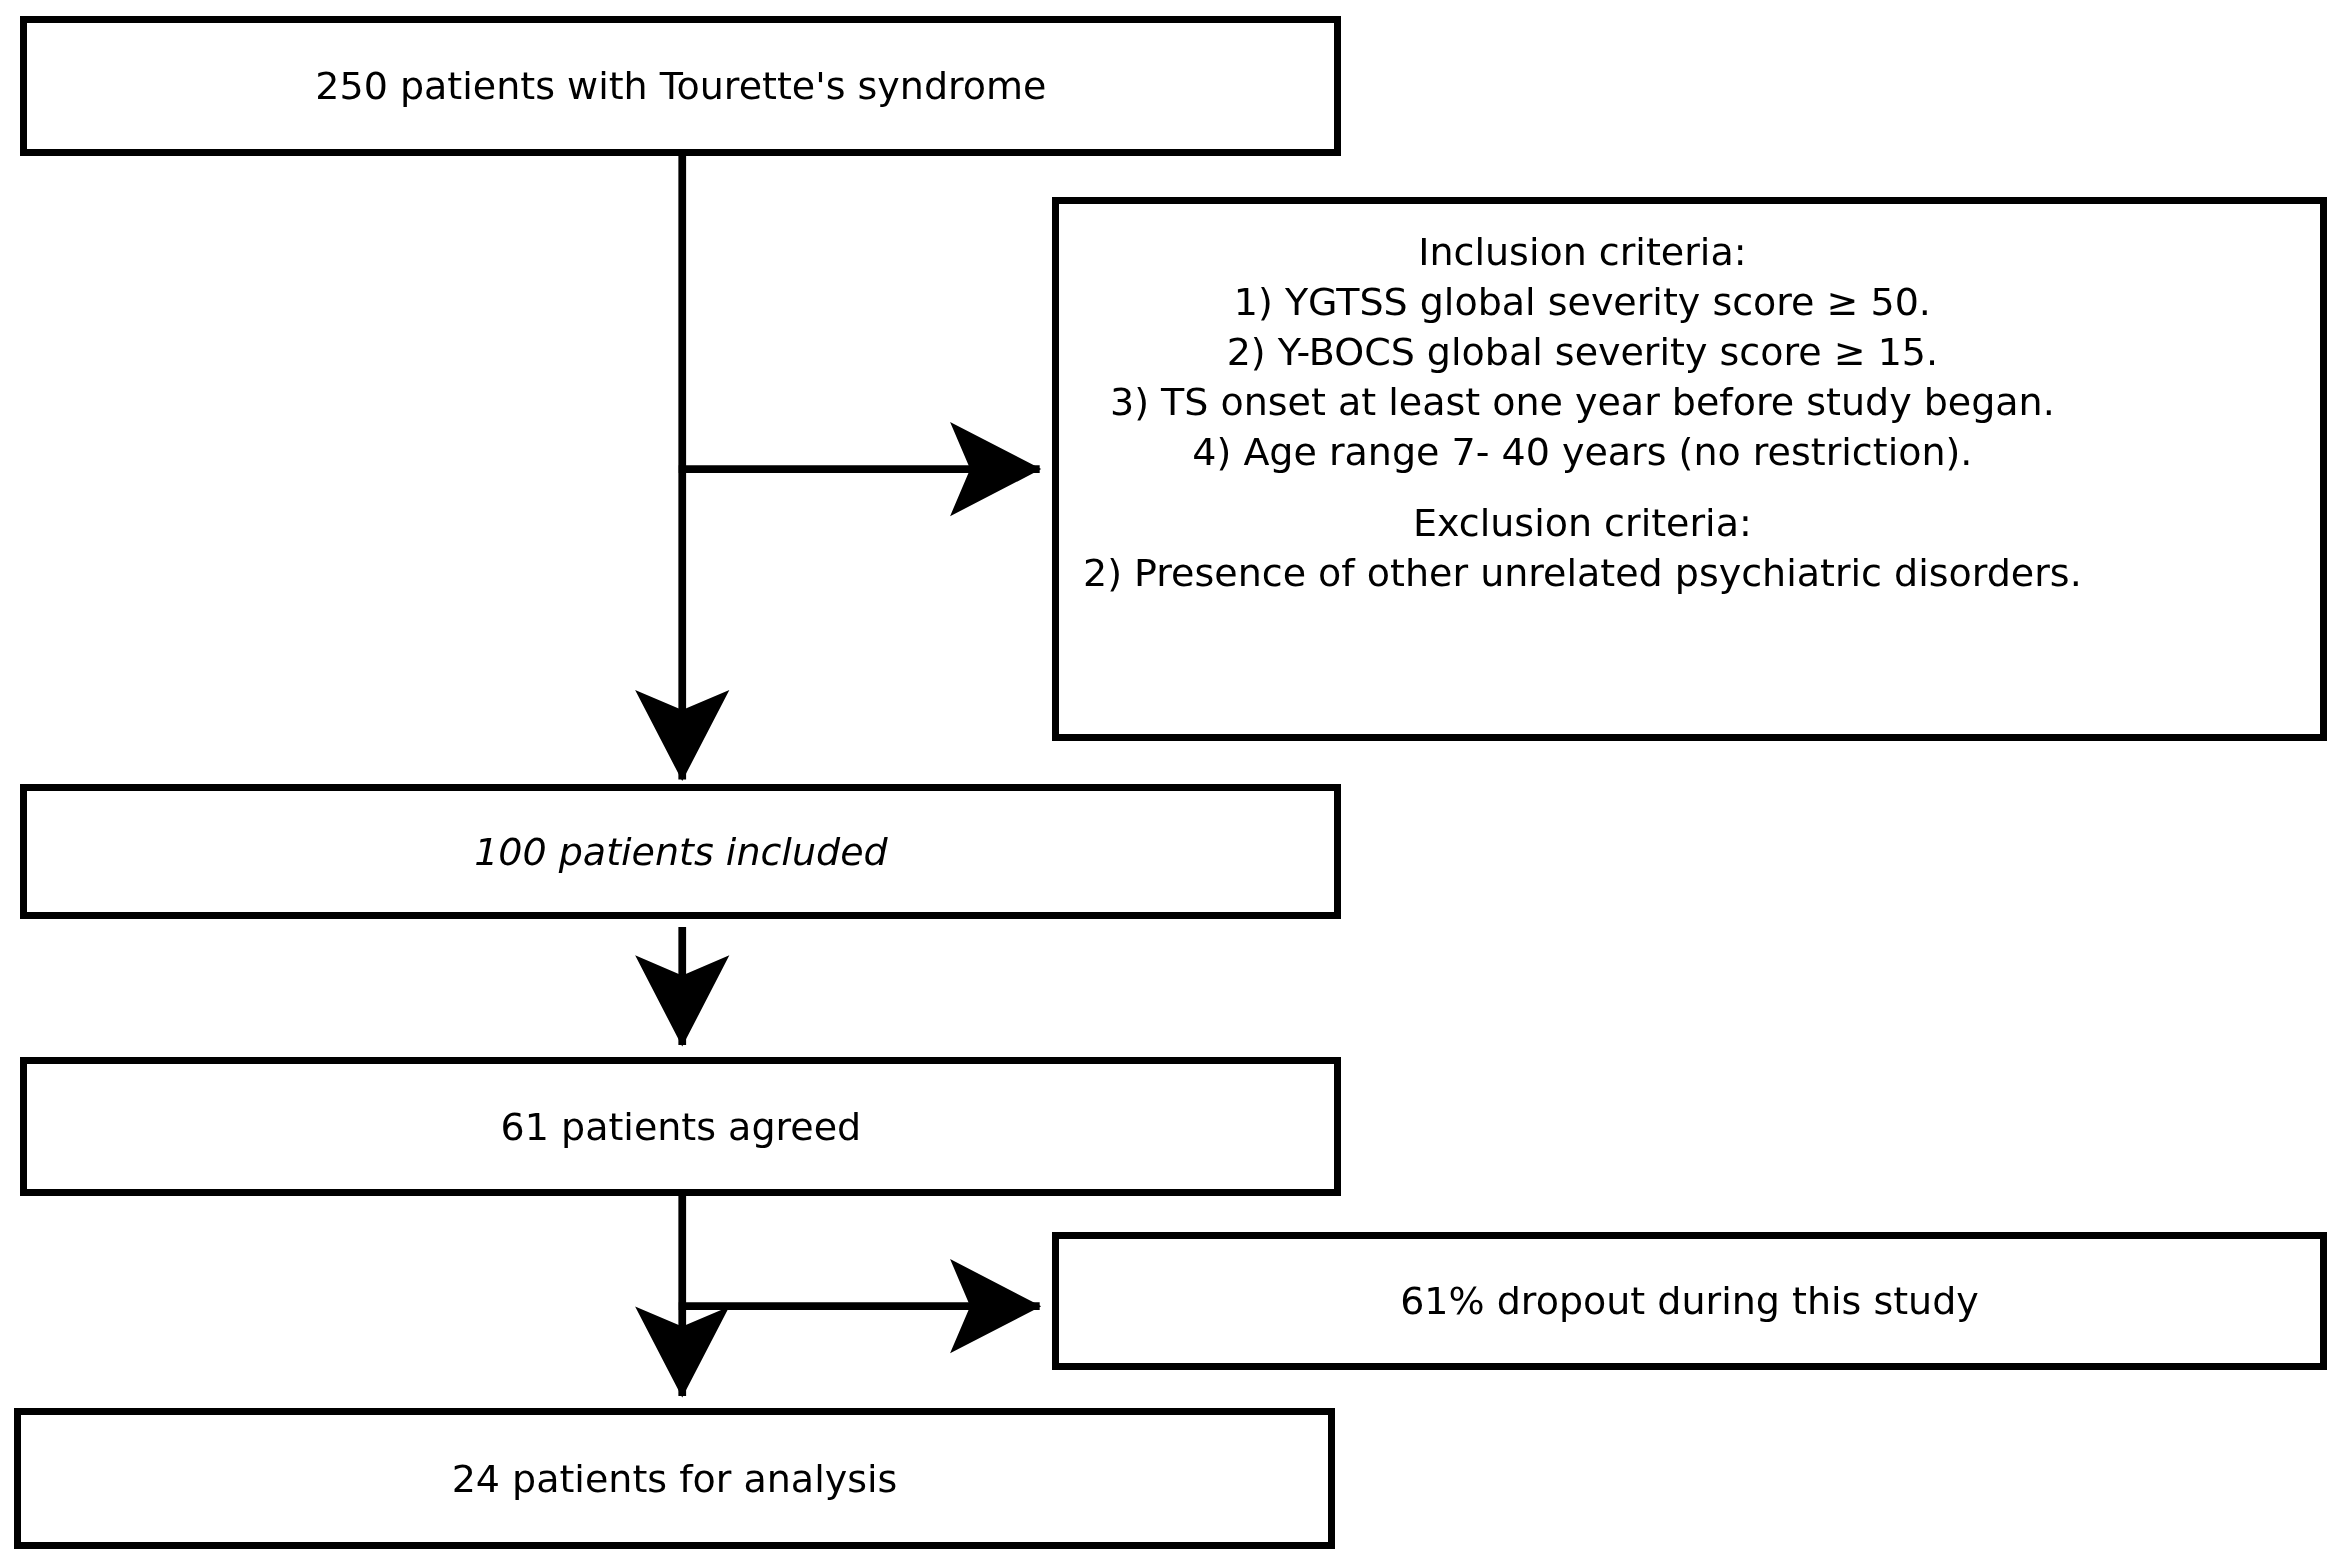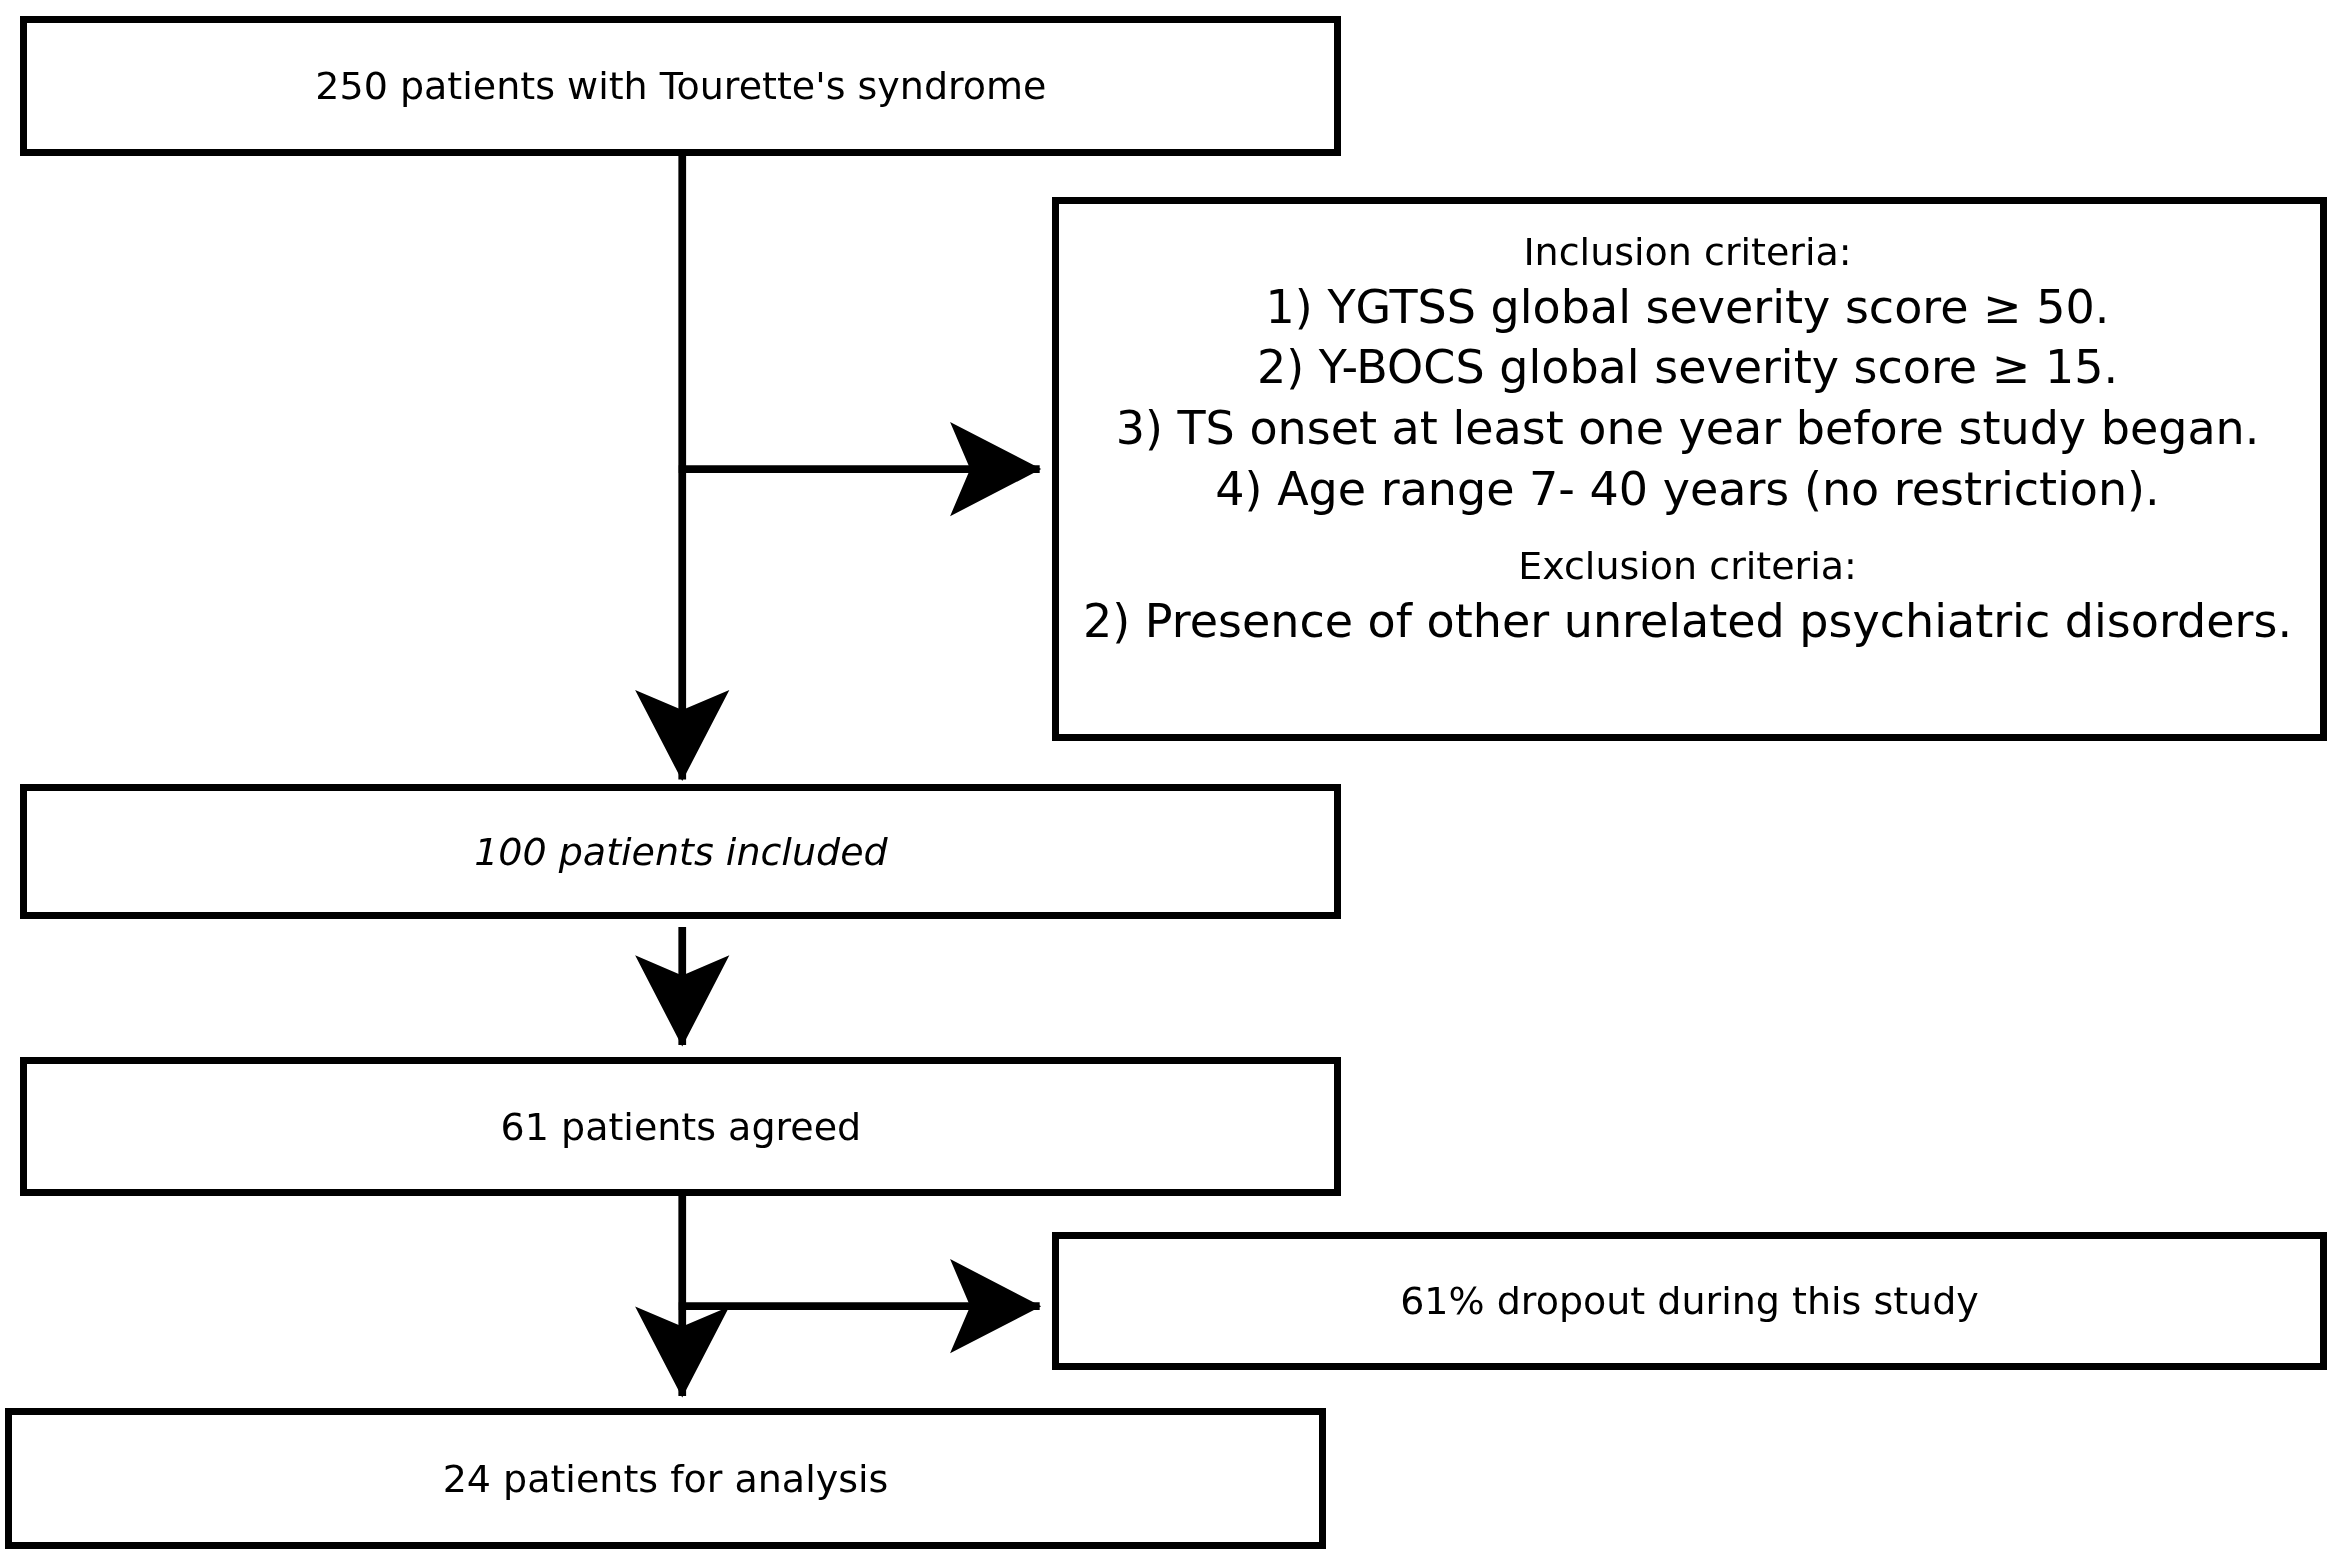--- a/index.html
+++ b/index.html
@@ -41,21 +41,21 @@
     color: #000000;
     font-size: 38px;
     line-height: 1.32;
     text-align: center;
   }
   .criteria-head {
     font-size: 38px;
     line-height: 1.32;
   }
   .criteria-item {
-    font-size: 46px;
+    font-size: 38px;
     line-height: 1.32;
     white-space: nowrap;
   }
   .criteria-gap {
     height: 21px;
   }
   svg.connectors {
     position: absolute;
     left: 0;
     top: 0;
@@ -63,21 +63,21 @@
     height: 1566px;
     pointer-events: none;
   }
 
   
   #box-initial   { left: 20.4px;   top: 16px;   width: 1321px; height: 140px; }
   #box-criteria  { left: 1052px; top: 197px;  width: 1275px; height: 544px; }
   #box-included  { left: 20.4px;   top: 784px; width: 1321px; height: 135px; font-style: italic; }
   #box-agreed    { left: 20.4px;   top: 1057px; width: 1321px; height: 139px; }
   #box-dropout   { left: 1052px; top: 1232px; width: 1275px; height: 138px; }
-  #box-analysis  { left: 5px;   top: 1408px; width: 1321px; height: 141px; }
+  #box-analysis  { left: 14px;   top: 1408px; width: 1321px; height: 141px; }
 </style>
 </head>
 <body>
 
 <div id="canvas">
 
   <svg class="connectors" viewBox="0 0 3334 2230">
     <defs>
 
       <marker id="ah" markerWidth="13" markerHeight="13" refX="12.2" refY="6.5" orient="auto" markerUnits="strokeWidth">

